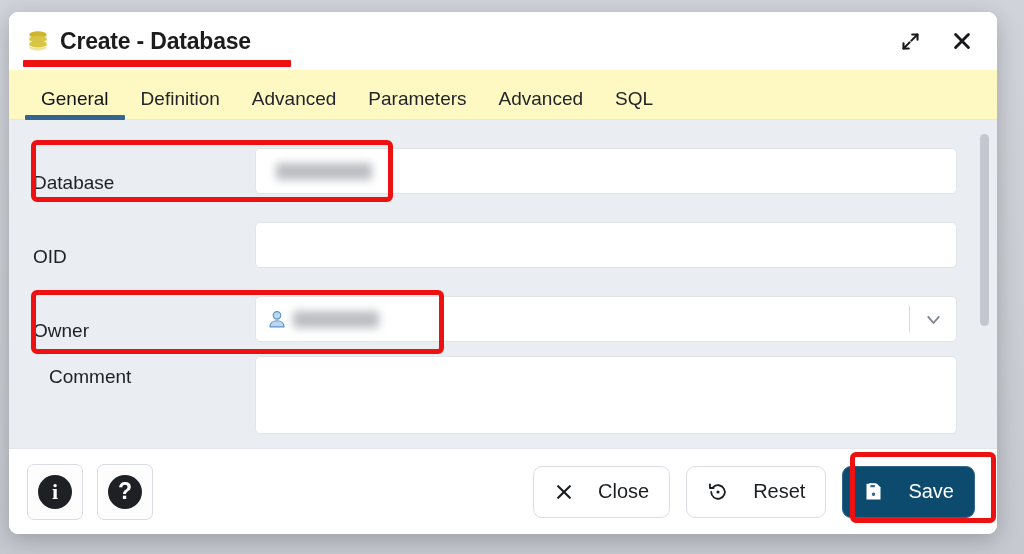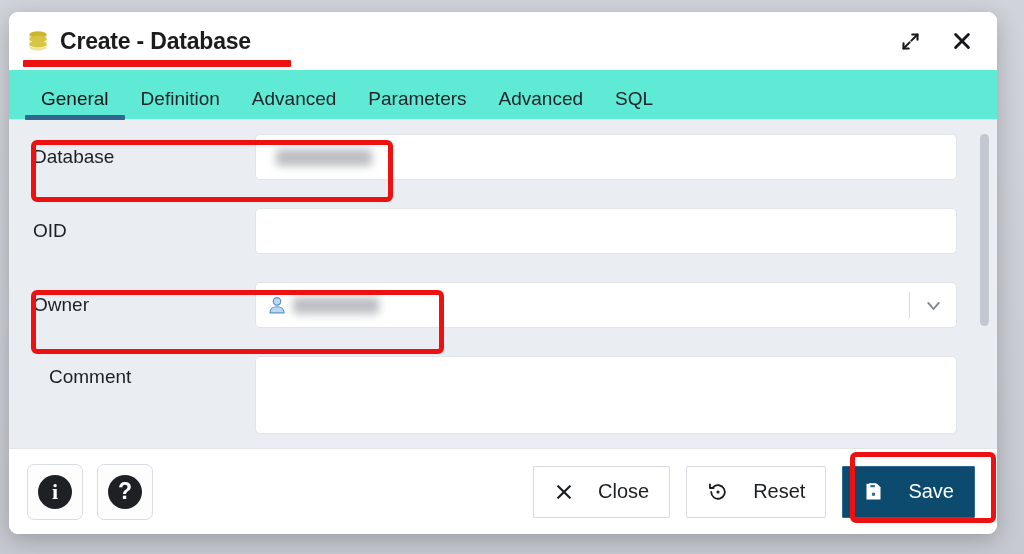--- a/index.html
+++ b/index.html
@@ -88,21 +88,21 @@
   }
   .win-btn svg { display: block; }
 
   
   .tabbar {
     height: 50px;
     flex: 0 0 50px;
     display: flex;
     align-items: flex-end;
     padding: 0 0 0 16px;
-    background: #5eead4;
+    background: #fef9c3;
     border-bottom: 1px solid #e3e6ea;
     box-sizing: border-box;
   }
   .tab {
     font-size: 19px;
     color: #222529;
     padding: 0 16px 11px 16px;
     cursor: pointer;
     white-space: nowrap;
     position: relative;
@@ -125,21 +125,21 @@
     flex: 1 1 auto;
     background: #eaedf2;
     position: relative;
     overflow: hidden;
   }
   .rows {
     padding: 0;
   }
   .row {
     display: flex;
-    align-items: center;
+    align-items: flex-end;
     min-height: 74px;
     box-sizing: border-box;
     padding: 0 40px 0 0;
     position: relative;
   }
   .row-label {
     width: 246px;
     flex: 0 0 246px;
     font-size: 19px;
     color: #1d2024;
@@ -287,21 +287,21 @@
     font-weight: bold;
     font-family: "Liberation Serif", serif;
     line-height: 1;
   }
   .glyph-circle.q { font-size: 23px; font-family: "Liberation Sans", sans-serif; }
 
   .btn {
     height: 52px;
     min-width: 128px;
     border: 1px solid #d9dde2;
-    border-radius: 1px;
+    border-radius: 9px;
     background: #ffffff;
     display: flex;
     align-items: center;
     justify-content: center;
     gap: 24px;
     padding: 0 20px;
     box-sizing: border-box;
     font-size: 20px;
     color: #1c1f22;
     cursor: pointer;

